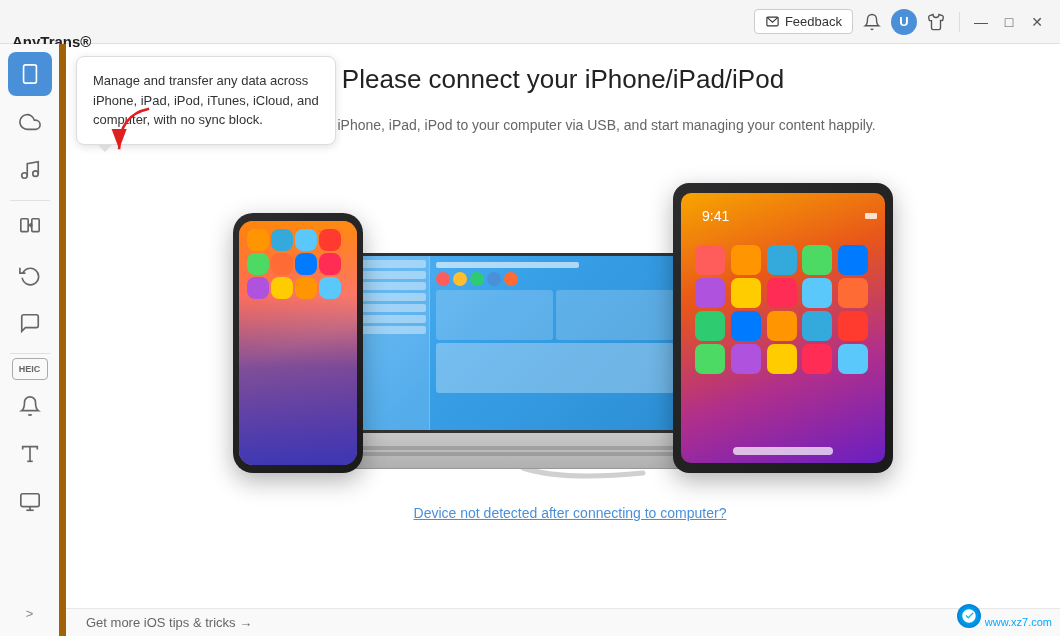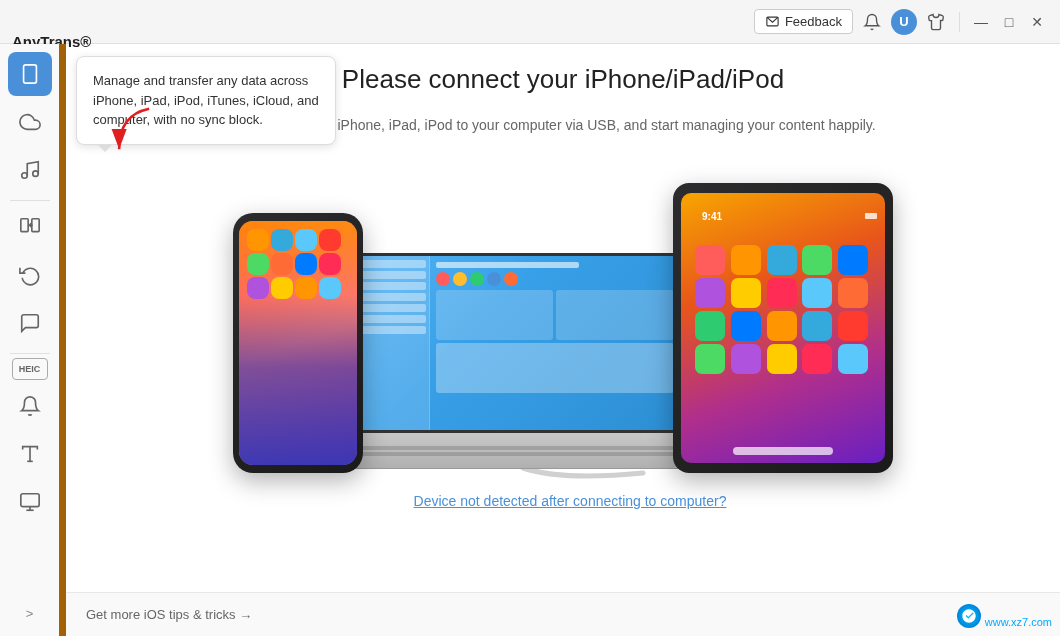--- a/index.html
+++ b/index.html
@@ -347,31 +347,31 @@
       padding: 10px 6px;
     }
     .tablet-app {
       width: 30px;
       height: 30px;
       border-radius: 7px;
       background: rgba(255,255,255,0.25);
     }
 
     .device-not-detected {
-      margin-top: 10px;
+      margin-top: 22px;
       font-size: 14px;
       color: #4a90d9;
       text-decoration: underline;
       cursor: pointer;
       padding-left: 14px;
     }
 
     
     .footer {
-      height: 44px;
+      height: 28px;
       background: #f9f9f9;
       border-top: 1px solid #e8e8e8;
       display: flex;
       align-items: center;
       padding: 0 20px;
       flex-shrink: 0;
     }
     .footer-link {
       font-size: 13px;
       color: #666;
@@ -590,21 +590,21 @@
           <div class="laptop-keyboard">
             <div class="keyboard-row"></div>
             <div class="keyboard-row"></div>
           </div>
         </div>
 
         <div class="tablet-device">
           <div class="tablet-screen">
             <div style="padding:8px;display:flex;flex-direction:column;height:100%;">
               <div style="height:30px;display:flex;align-items:center;justify-content:space-between;margin-bottom:4px;">
-                <span style="color:#fff;font-size:10px;font-weight:700;padding-left:13px;">9:41</span>
+                <span style="color:#fff;font-size:14px;font-weight:400;padding-left:13px;">9:41</span>
                 <div style="display:flex;gap:3px;align-items:center;">
                   <div style="width:12px;height:6px;background:rgba(255,255,255,0.8);border-radius:1px;"></div>
                 </div>
               </div>
               <div class="tablet-screen-grid">
                 <div class="tablet-app" style="background:#ff5c5c;"></div>
                 <div class="tablet-app" style="background:#ff9500;"></div>
                 <div class="tablet-app" style="background:#34aadc;"></div>
                 <div class="tablet-app" style="background:#4cd964;"></div>
                 <div class="tablet-app" style="background:#007aff;"></div>

